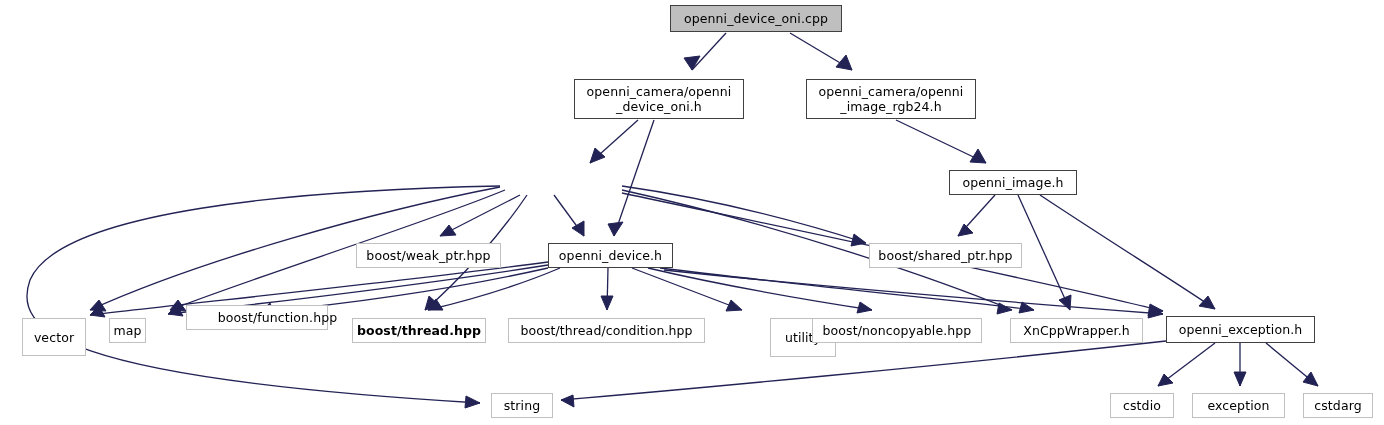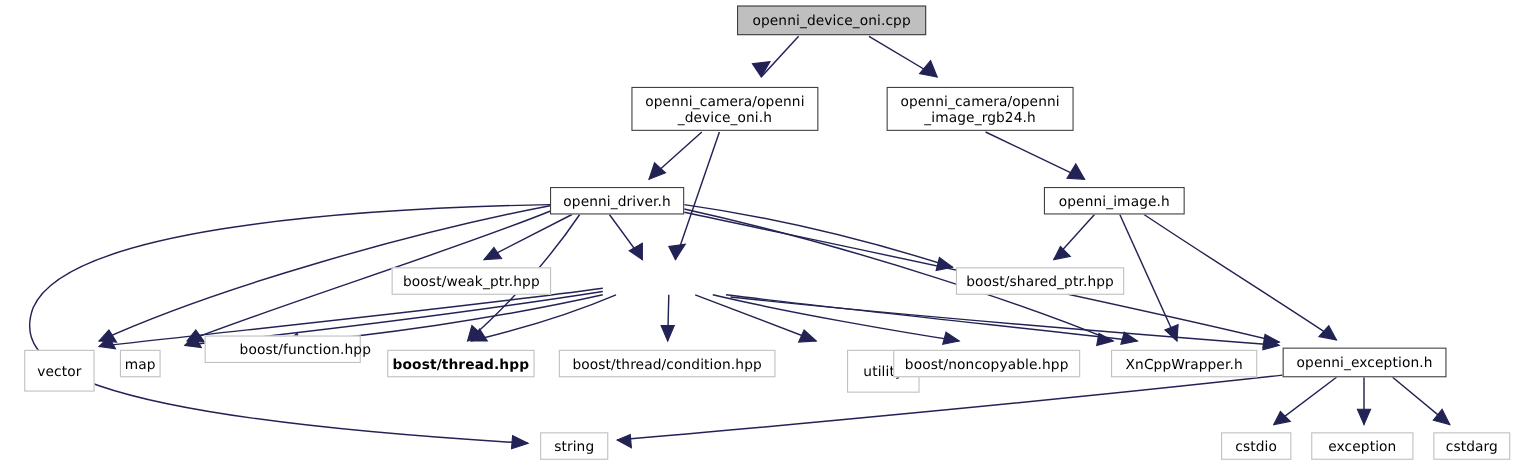--- a/index.html
+++ b/index.html
@@ -110,23 +110,23 @@
       <path d="M 1240,343 L 1240,386" fill="none" stroke="#222255" stroke-width="1.3"></path>
       <path d="M 1240,386 L 1246,372 L 1234,372 Z" fill="#222255" stroke="#222255" stroke-width="1"></path>
       <path d="M 1266,343 L 1318,386" fill="none" stroke="#222255" stroke-width="1.3"></path>
       <path d="M 1318,386 L 1311,372 L 1303,382 Z" fill="#222255" stroke="#222255" stroke-width="1"></path>
     </svg>
 <div class="node root" style="left: 670px; top: 5px; width: 172px; height: 27px;">openni_device_oni.cpp</div>
     <div class="node key" style="left: 574px; top: 79px; width: 170px; height: 40px;">openni_camera/openni
 _device_oni.h</div>
     <div class="node key" style="left: 806px; top: 79px; width: 170px; height: 40px;">openni_camera/openni
 _image_rgb24.h</div>
-    <div class="node key" style="left: 500px; top: 170px; width: 122px; height: 25px;">openni_driver.h</div>
     <div class="node key" style="left: 949px; top: 170px; width: 128px; height: 25px;">openni_image.h</div>
     <div class="node" style="left: 327px; top: 243px; width: 145px; height: 25px; margin-left: 29px;">boost/weak_ptr.hpp</div>
+    <div class="node key" style="left: 548px; top: 243px; width: 125px; height: 25px;">openni_device.h</div>
     <div class="node" style="left: 869px; top: 243px; width: 153px; height: 25px;">boost/shared_ptr.hpp</div>
     <div class="node" style="left: 22px; top: 318px; width: 64px; height: 38px;">vector</div>
     <div class="node" style="left: 109px; top: 318px; width: 37px; height: 25px;">map</div>
     <div class="node" style="left: 186px; top: 305px; width: 142px; height: 25px; padding-left: 41px;">boost/function.hpp</div>
     <div class="node" style="left: 352px; top: 318px; width: 134px; height: 25px; font-weight: bold;">boost/thread.hpp</div>
     <div class="node" style="left: 508px; top: 318px; width: 197px; height: 25px;">boost/thread/condition.hpp</div>
     <div class="node" style="left: 726px; top: 318px; width: 66px; height: 39px; margin-left: 44px;">utility</div>
     <div class="node" style="left: 812px; top: 318px; width: 170px; height: 25px;">boost/noncopyable.hpp</div>
     <div class="node" style="left: 1010px; top: 318px; width: 133px; height: 25px;">XnCppWrapper.h</div>
     <div class="node key" style="left: 1166px; top: 316px; width: 149px; height: 27px;">openni_exception.h</div>

